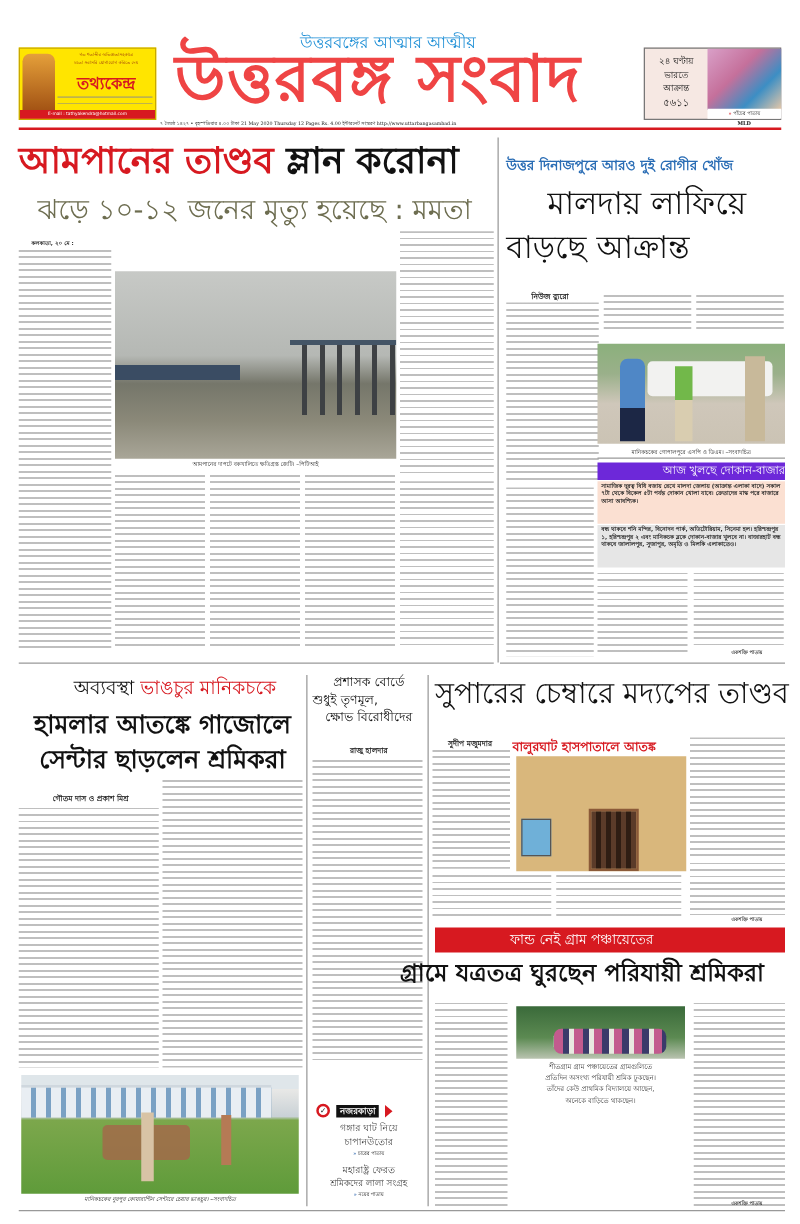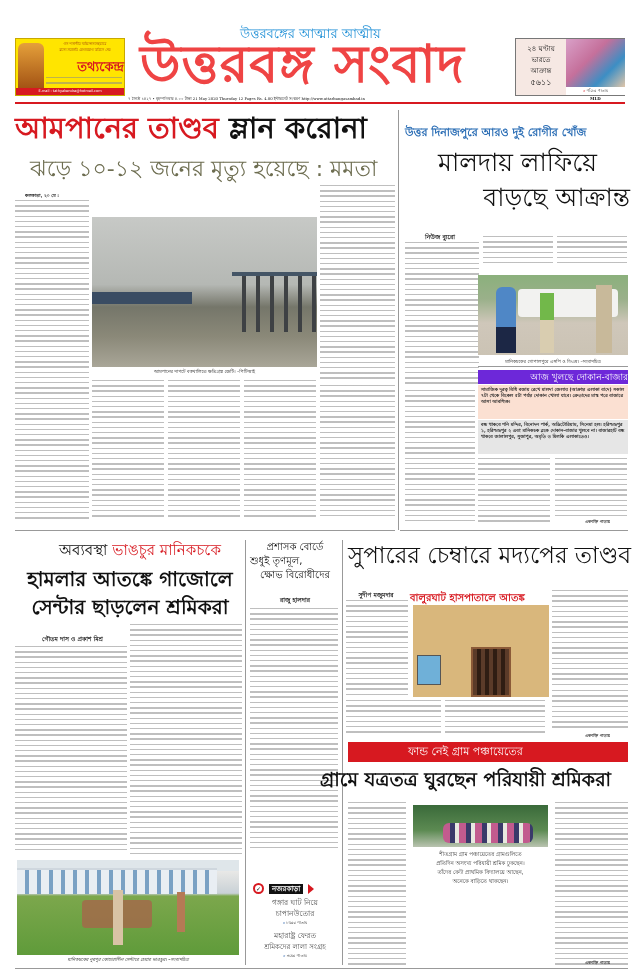--- a/index.html
+++ b/index.html
@@ -16,21 +16,21 @@
   .photo { overflow: hidden; }
   .ad-box { background: #ffe500; border: 1px solid #c8a800; }
 </style>
 </head>
 <body>
 
 <div class="abs ad-box" style="left:15px;top:38px;width:110px;height:58px;">
   <div style="position:absolute;left:2px;top:4px;width:26px;height:50px;background:linear-gradient(#e5a03a,#9c4b10);border-radius:6px 6px 3px 3px;"></div>
   <div style="position:absolute;left:30px;top:3px;width:78px;font-size:3.5px;font-family:'DejaVu Sans',sans-serif;color:#8a1a10;text-align:center;">গত শতাব্দীর অভিজ্ঞতাসহকারে</div>
   <div style="position:absolute;left:30px;top:9px;width:78px;font-size:3.5px;font-family:'DejaVu Sans',sans-serif;color:#8a1a10;text-align:center;">মতো সরাসরি যোগাযোগ করিতে দেয়</div>
-  <div style="position:absolute;left:30px;top:18px;width:78px;font-size:13px;font-weight:bold;font-family:'DejaVu Sans',sans-serif;color:#d71920;text-align:right;">তথ্যকেন্দ্র</div>
+  <div style="position:absolute;left:30px;top:18px;width:78px;font-size:13px;font-weight:bold;font-family:'DejaVu Sans',sans-serif;color:#d71920;text-align:center;">তথ্যকেন্দ্র</div>
   <div class="lines" style="position:absolute;left:30px;top:38px;width:76px;height:10px;"></div>
   <div style="position:absolute;left:0;bottom:0;width:108px;height:7px;background:#d71920;color:#fff;font-size:3.5px;font-family:'DejaVu Sans',sans-serif;text-align:center;line-height:7px;">E-mail : tathyakendra@hotmail.com</div>
 </div>
 
 <div class="abs" style="left:240px;top:24px;font-family:'DejaVu Sans',sans-serif;font-size:13px;color:#1e8fd6;">উত্তরবঙ্গের আত্মার আত্মীয়</div>
 <div class="abs" style="left:140px;top:34px;font-family:'DejaVu Sans',sans-serif;font-size:52px;font-weight:bold;letter-spacing:1px;color:#ef4444;line-height:60px;white-space:nowrap;text-align:right;">উত্তরবঙ্গ সংবাদ</div>
 
 <div class="abs" style="left:515px;top:38px;width:110px;height:58px;border:1px solid #777;background:#f6e8e3;">
   <div style="position:absolute;left:2px;top:4px;width:46px;text-align:center;font-family:'DejaVu Sans',sans-serif;font-size:7px;">২৪ ঘণ্টায়</div>
   <div style="position:absolute;left:2px;top:15px;width:46px;text-align:center;font-family:'DejaVu Sans',sans-serif;font-size:7px;">ভারতে</div>
@@ -61,21 +61,21 @@
 <div class="abs lines" style="left:92px;top:380px;width:72px;height:140px;"></div>
 <div class="abs lines" style="left:168px;top:380px;width:72px;height:140px;"></div>
 <div class="abs lines" style="left:244px;top:380px;width:72px;height:140px;"></div>
 <div class="abs lines" style="left:320px;top:385px;width:75px;height:135px;"></div>
 <div class="abs hline" style="left:15px;top:530px;width:380px;"></div>
 
 <div class="abs vline" style="left:398px;top:110px;height:420px;"></div>
 
 <div class="abs kicker" style="left:405px;top:124px;width:230px;font-size:11px;font-weight:bold;white-space:nowrap;">উত্তর দিনাজপুরে আরও দুই রোগীর খোঁজ</div>
 <div class="abs" style="left:405px;top:147px;width:225px;text-align:center;font-family:'DejaVu Sans',sans-serif;font-size:25px;line-height:32px;">মালদায় লাফিয়ে</div>
-<div class="abs" style="left:405px;top:182px;width:225px;text-align:right;font-family:'DejaVu Sans',sans-serif;font-size:25px;line-height:32px;">বাড়ছে আক্রান্ত</div>
+<div class="abs" style="left:405px;top:182px;width:225px;text-align:left;font-family:'DejaVu Sans',sans-serif;font-size:25px;line-height:32px;">বাড়ছে আক্রান্ত</div>
 <div class="abs byline" style="left:405px;top:232px;width:70px;">নিউজ ব্যুরো</div>
 <div class="abs lines" style="left:405px;top:242px;width:74px;height:145px;"></div>
 <div class="abs lines" style="left:483px;top:236px;width:70px;height:30px;"></div>
 <div class="abs lines" style="left:557px;top:236px;width:70px;height:30px;"></div>
 <div class="abs photo" style="left:478px;top:275px;width:150px;height:80px;background:linear-gradient(to bottom,#8bb07c 0%,#9ab08a 30%,#cfc7ba 60%,#cbc3b4 100%);">
   <div style="position:absolute;left:40px;top:14px;width:100px;height:28px;background:#f2f2f0;border-radius:4px;"></div>
   <div style="position:absolute;left:18px;top:12px;width:20px;height:66px;background:linear-gradient(#4f87c6 60%,#1c2745 60%);border-radius:6px 6px 0 0;"></div>
   <div style="position:absolute;left:62px;top:18px;width:14px;height:60px;background:linear-gradient(#72b84a 45%,#d9cdb0 45%);"></div>
   <div style="position:absolute;left:118px;top:10px;width:16px;height:68px;background:#c8b99a;"></div>
 </div>

